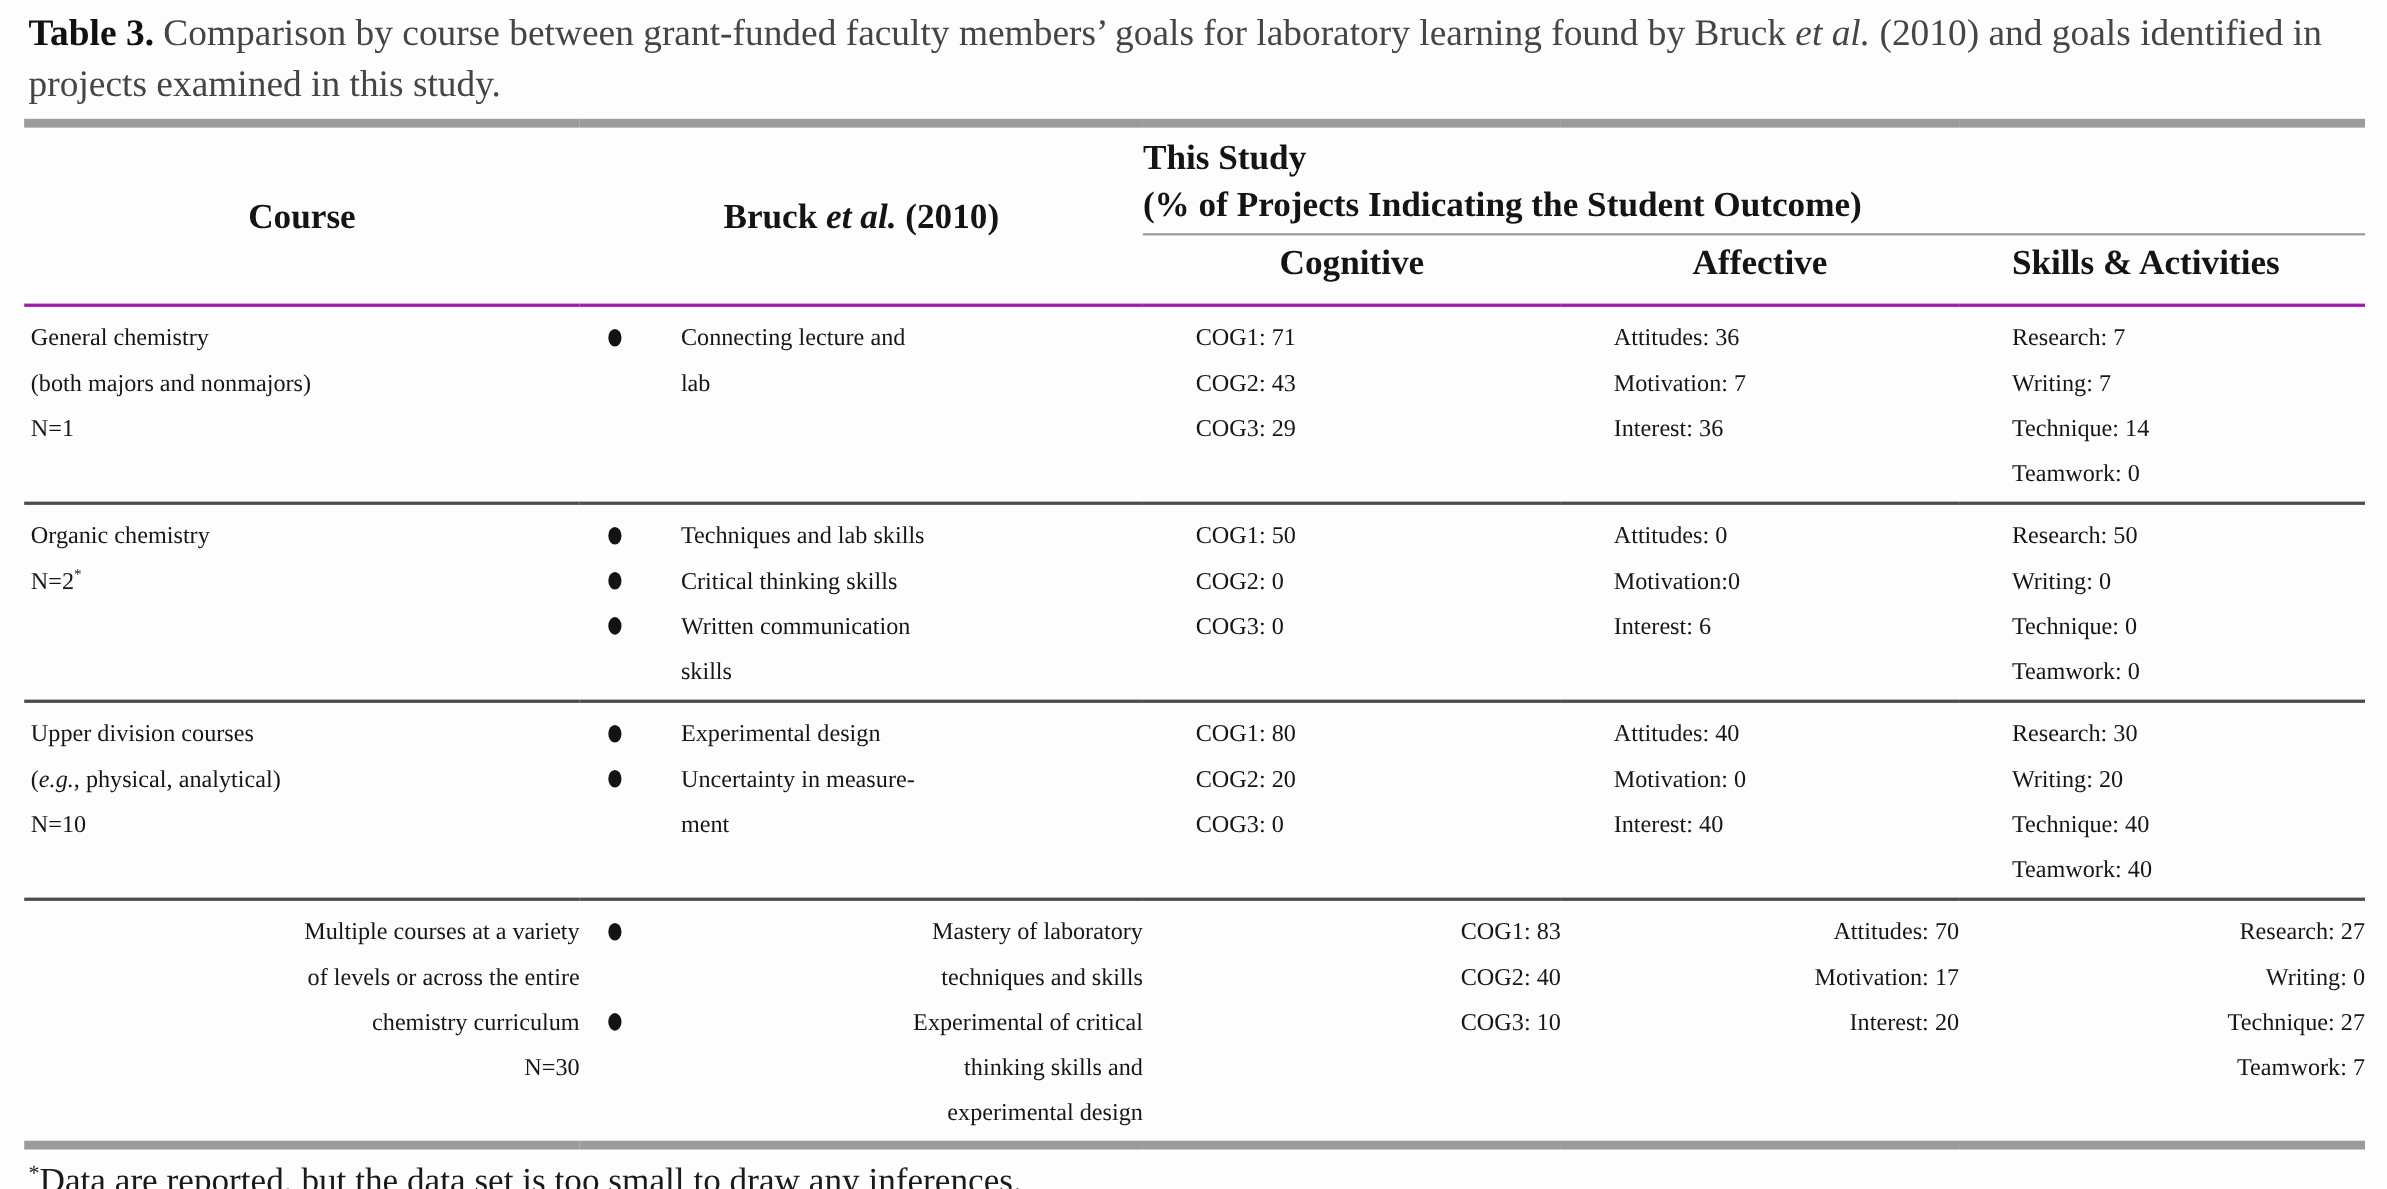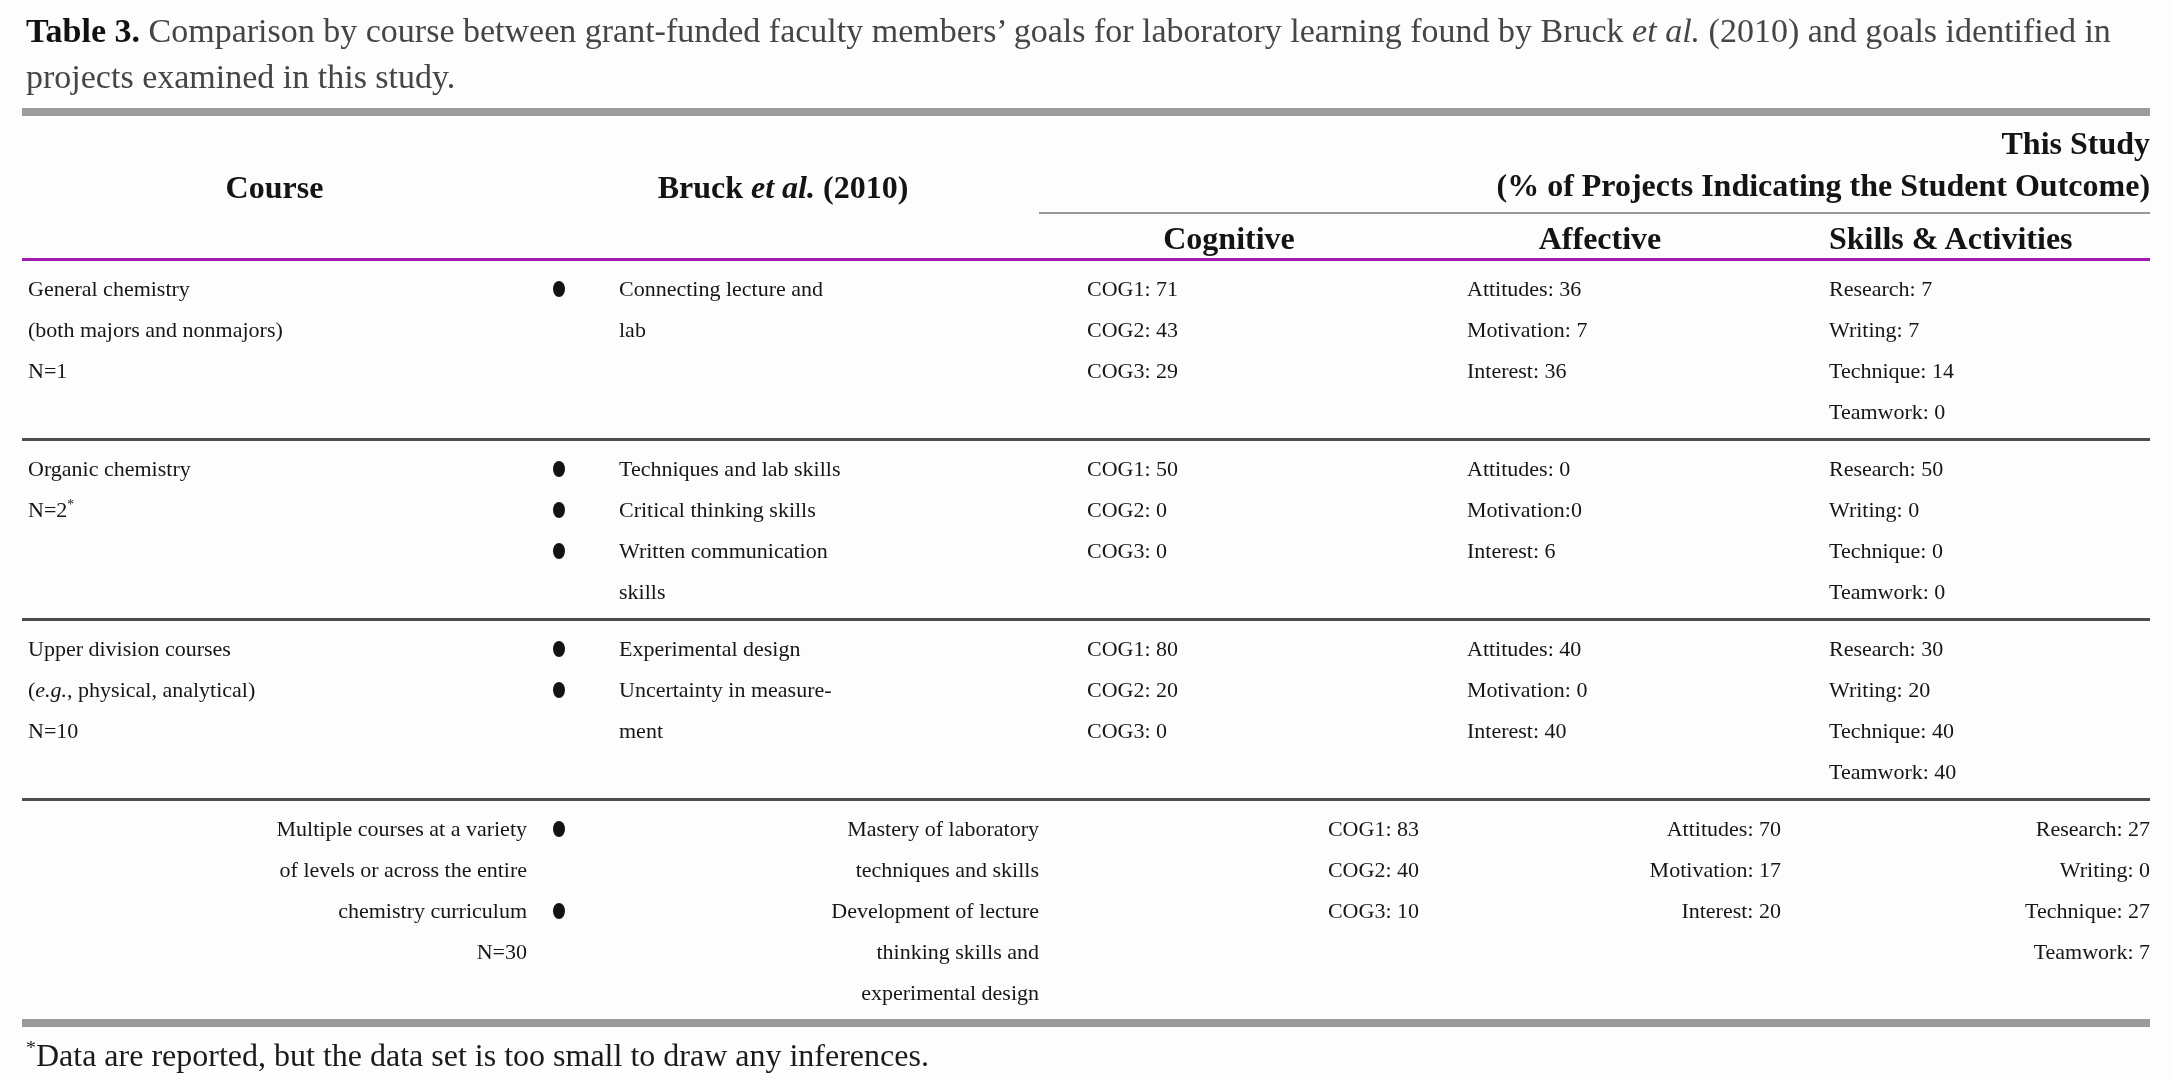--- a/index.html
+++ b/index.html
@@ -39,28 +39,28 @@
 
   thead th{
     font-weight:bold;
     font-size:32px;
     color:#141414;
     vertical-align:middle;
     border-bottom:3px solid #a21caf;
     padding:0;
   }
   th.th-span{
-    text-align:right;
+    text-align:left;
     line-height:42px;
     padding:6px 0 6px 0;
     border-bottom:2px solid #989898;
   }
   th.th-sub{
     line-height:40px;
-    padding:4px 0 0 0;
+    padding:4px 0 18px 0;
     text-align:center;
   }
   th.th-sub.left{text-align:left;padding-left:48px;}
   th.th-side{text-align:center;}
 
   tbody td{
     vertical-align:top;
     font-size:22px;
     line-height:41px;
     padding:7px 0 6px 0;
@@ -234,21 +234,21 @@
           </td>
           <td class="col-bruck">
             <ul>
               <li>
                 <span class="bullet"></span>
                 <div class="line">Mastery of laboratory</div>
                 <div class="line">techniques and skills</div>
               </li>
               <li>
                 <span class="bullet"></span>
-                <div class="line">Development of lecture</div>
+                <div class="line">Experimental of critical</div>
                 <div class="line">thinking skills and</div>
                 <div class="line">experimental design</div>
               </li>
             </ul>
           </td>
           <td class="col-data">
             <div class="line">COG1: 83</div>
             <div class="line">COG2: 40</div>
             <div class="line">COG3: 10</div>
           </td>

